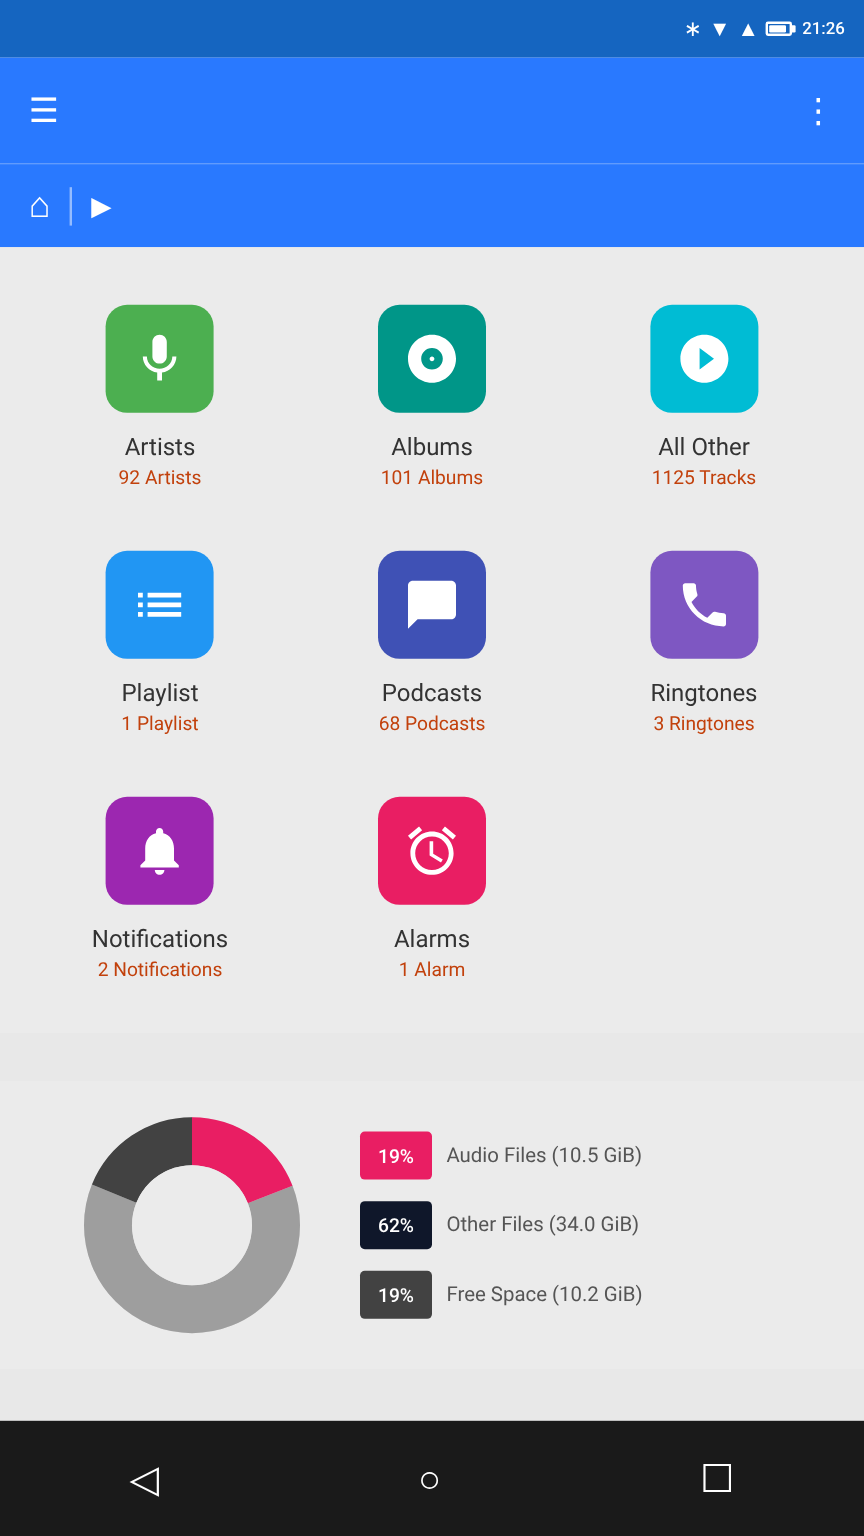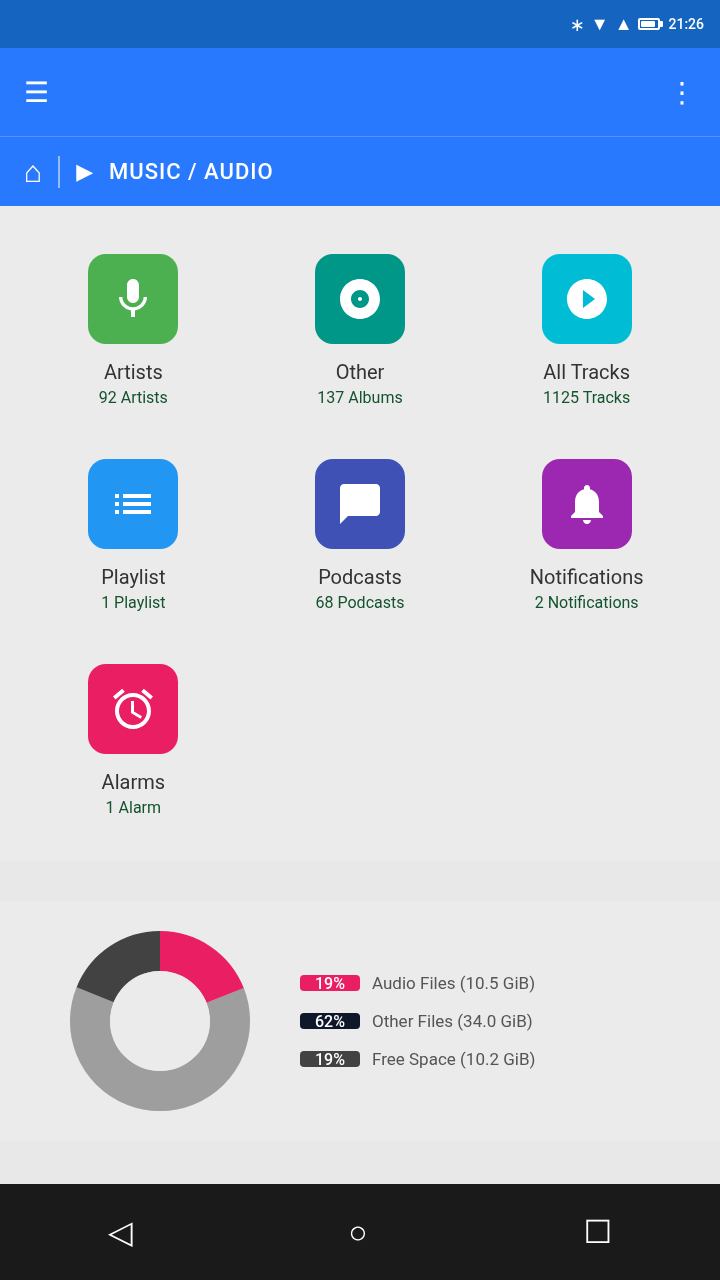--- a/index.html
+++ b/index.html
@@ -131,21 +131,21 @@
 
     .grid-label {
       font-size: 20px;
       color: #333;
       font-weight: 400;
       margin-bottom: 4px;
       text-align: center;
     }
     .grid-sublabel {
       font-size: 16px;
-      color: #14532d;
+      color: #c2410c;
       text-align: center;
     }
 
     
     .icon-green { background: #4caf50; }
     .icon-teal { background: #009688; }
     .icon-cyan { background: #00bcd4; }
     .icon-blue { background: #2196f3; }
     .icon-indigo { background: #3f51b5; }
     .icon-purple { background: #7e57c2; }
@@ -177,21 +177,21 @@
       flex-direction: column;
       gap: 18px;
     }
     .legend-item {
       display: flex;
       align-items: center;
       gap: 12px;
     }
     .legend-badge {
       width: 60px;
-      height: 16px;
+      height: 40px;
       border-radius: 4px;
       display: flex;
       align-items: center;
       justify-content: center;
       color: white;
       font-size: 16px;
       font-weight: 500;
       flex-shrink: 0;
     }
     .badge-pink { background: #e91e63; }
@@ -269,21 +269,20 @@
 
 <div class="app-bar">
   <span class="hamburger-icon">☰</span>
   <span class="more-icon">⋮</span>
 </div>
 
 <div class="breadcrumb-bar">
   <span class="home-icon">⌂</span>
   <div class="breadcrumb-divider"></div>
   <span class="breadcrumb-play-icon">▶</span>
-  <span class="breadcrumb-text">MUSIC / AUDIO</span>
 </div>
 
 <div class="main-content">
   <div class="grid">
 
     <div class="grid-item">
       <div class="grid-icon icon-green">
         <svg viewBox="0 0 24 24" xmlns="http://www.w3.org/2000/svg">
           <path d="M12 14c1.66 0 2.99-1.34 2.99-3L15 5c0-1.66-1.34-3-3-3S9 3.34 9 5v6c0 1.66 1.34 3 3 3zm5.3-3c0 3-2.54 5.1-5.3 5.1S6.7 14 6.7 11H5c0 3.41 2.72 6.23 6 6.72V21h2v-3.28c3.28-.48 6-3.3 6-6.72h-1.7z"></path>
         </svg>
@@ -291,31 +290,31 @@
       <span class="grid-label">Artists</span>
       <span class="grid-sublabel">92 Artists</span>
     </div>
 
     <div class="grid-item">
       <div class="grid-icon icon-teal">
         <svg viewBox="0 0 24 24" xmlns="http://www.w3.org/2000/svg">
           <path d="M12 2C6.48 2 2 6.48 2 12s4.48 10 10 10 10-4.48 10-10S17.52 2 12 2zm0 14.5c-2.49 0-4.5-2.01-4.5-4.5S9.51 7.5 12 7.5s4.5 2.01 4.5 4.5-2.01 4.5-4.5 4.5zm0-5.5c-.55 0-1 .45-1 1s.45 1 1 1 1-.45 1-1-.45-1-1-1z"></path>
         </svg>
       </div>
-      <span class="grid-label">Other</span>
-      <span class="grid-sublabel">137 Albums</span>
+      <span class="grid-label">Albums</span>
+      <span class="grid-sublabel">101 Albums</span>
     </div>
 
     <div class="grid-item">
       <div class="grid-icon icon-cyan">
         <svg viewBox="0 0 24 24" xmlns="http://www.w3.org/2000/svg">
           <path d="M12 2C6.48 2 2 6.48 2 12s4.48 10 10 10 10-4.48 10-10S17.52 2 12 2zm-2 14.5v-9l6 4.5-6 4.5z"></path>
         </svg>
       </div>
-      <span class="grid-label">All Tracks</span>
+      <span class="grid-label">All Other</span>
       <span class="grid-sublabel">1125 Tracks</span>
     </div>
 
     <div class="grid-item">
       <div class="grid-icon icon-blue">
         <svg viewBox="0 0 24 24" xmlns="http://www.w3.org/2000/svg">
           <path d="M3 13h2v-2H3v2zm0 4h2v-2H3v2zm0-8h2V7H3v2zm4 4h14v-2H7v2zm0 4h14v-2H7v2zM7 7v2h14V7H7z"></path>
         </svg>
       </div>
       <span class="grid-label">Playlist</span>
@@ -325,20 +324,29 @@
     <div class="grid-item">
       <div class="grid-icon icon-indigo">
         <svg viewBox="0 0 24 24" xmlns="http://www.w3.org/2000/svg">
           <path d="M20 2H4c-1.1 0-2 .9-2 2v18l4-4h14c1.1 0 2-.9 2-2V4c0-1.1-.9-2-2-2z"></path>
         </svg>
       </div>
       <span class="grid-label">Podcasts</span>
       <span class="grid-sublabel">68 Podcasts</span>
     </div>
 
+    <div class="grid-item">
+      <div class="grid-icon icon-purple">
+        <svg viewBox="0 0 24 24" xmlns="http://www.w3.org/2000/svg">
+          <path d="M6.62 10.79c1.44 2.83 3.76 5.14 6.59 6.59l2.2-2.2c.27-.27.67-.36 1.02-.24 1.12.37 2.33.57 3.57.57.55 0 1 .45 1 1V20c0 .55-.45 1-1 1-9.39 0-17-7.61-17-17 0-.55.45-1 1-1h3.5c.55 0 1 .45 1 1 0 1.25.2 2.45.57 3.57.11.35.03.74-.25 1.02l-2.2 2.2z"></path>
+        </svg>
+      </div>
+      <span class="grid-label">Ringtones</span>
+      <span class="grid-sublabel">3 Ringtones</span>
+    </div>
 
     <div class="grid-item">
       <div class="grid-icon icon-violet">
         <svg viewBox="0 0 24 24" xmlns="http://www.w3.org/2000/svg">
           <path d="M12 22c1.1 0 2-.9 2-2h-4c0 1.1.9 2 2 2zm6-6v-5c0-3.07-1.64-5.64-4.5-6.32V4c0-.83-.67-1.5-1.5-1.5s-1.5.67-1.5 1.5v.68C7.63 5.36 6 7.92 6 11v5l-2 2v1h16v-1l-2-2z"></path>
         </svg>
       </div>
       <span class="grid-label">Notifications</span>
       <span class="grid-sublabel">2 Notifications</span>
     </div>

